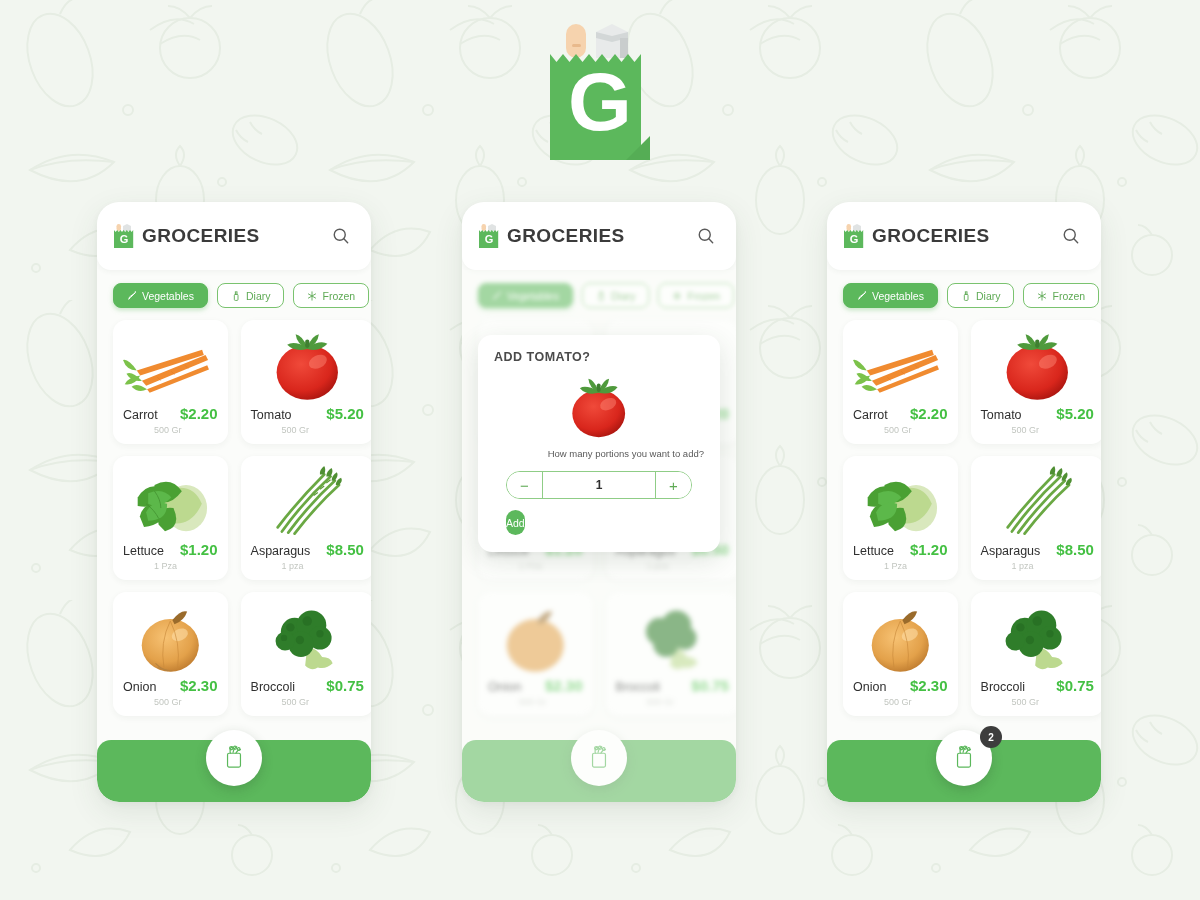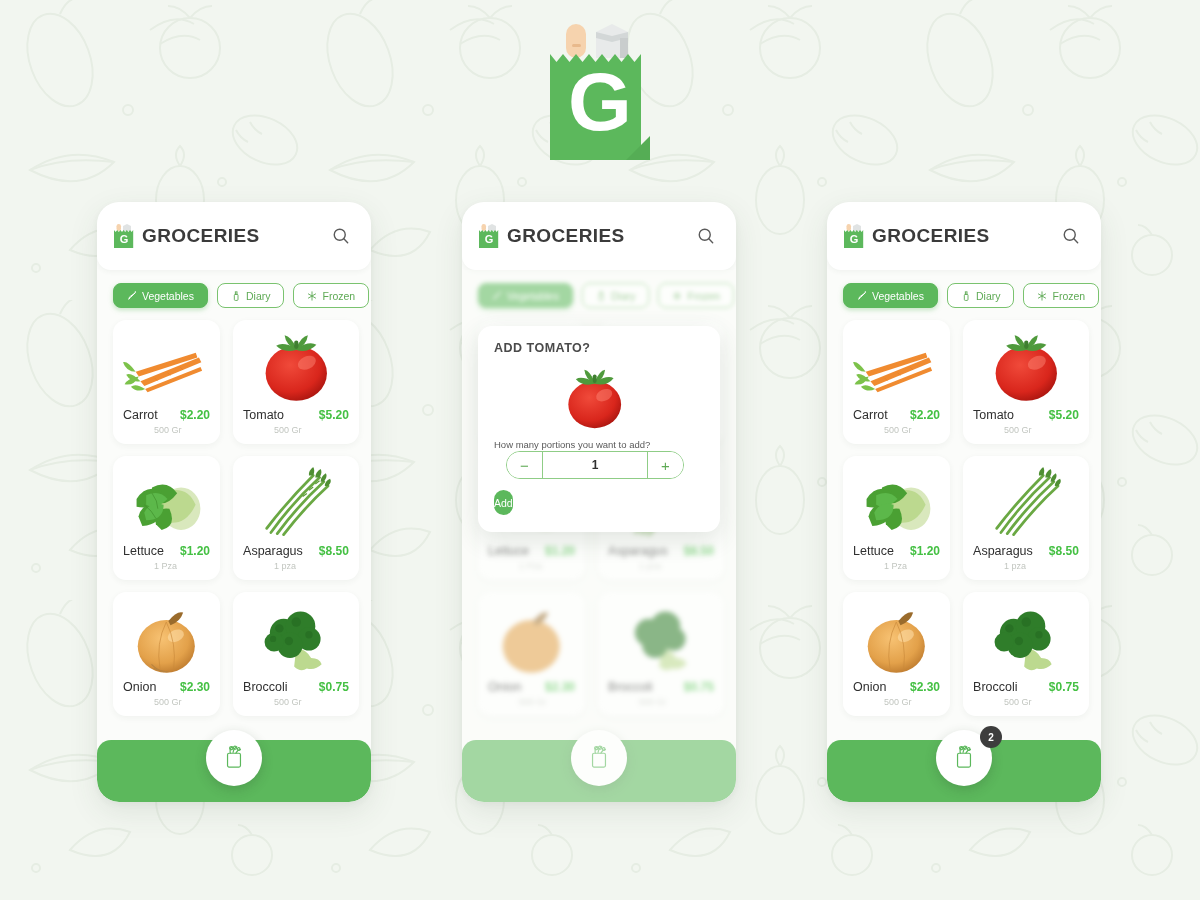--- a/index.html
+++ b/index.html
@@ -142,21 +142,21 @@
     align-items: baseline;
     justify-content: space-between;
     gap: 16px;
   }
   .card-name {
     font-size: 12.5px;
     color: #2f2f2f;
     font-family: "Liberation Sans", sans-serif;
   }
   .card-price {
-    font-size: 12px;
+    font-size: 15px;
     font-weight: bold;
     color: #44c043;
   }
   .card-unit {
     font-size: 9px;
     color: #c2c6c0;
     margin-top: 3px;
     margin-left: 31px;
   }
 
@@ -208,46 +208,46 @@
     position: absolute;
     left: 0; top: 68px;
     width: 100%;
     height: 532px;
     background: rgba(250,252,249,0.45);
     z-index: 50;
   }
   .modal {
     position: absolute;
     left: 16px;
-    top: 124px;
+    top: 133px;
     width: 242px;
     background: #ffffff;
     border-radius: 14px;
-    padding: 15px 24px 17px 16px;
+    padding: 15px 16px 17px 16px;
     z-index: 60;
     box-shadow: 0 8px 26px rgba(50,70,50,0.14);
   }
   .modal-title {
     font-size: 12.5px;
     font-weight: bold;
     letter-spacing: 0.5px;
     color: #4a4a4a;
     margin-bottom: 6px;
   }
   .modal-img {
     display: flex;
     justify-content: center;
     padding: 4px 0 8px;
   }
   .modal-img svg { height: 66px; width: auto; }
   .modal-question {
-    text-align: left;
+    text-align: right;
     font-size: 9.5px;
     color: #5a5a5a;
-    margin-bottom: 1px;
+    margin-bottom: 12px;
   }
   .stepper {
     display: flex;
     height: 28px;
     border: 1px solid #8fcd86;
     border-radius: 14px;
     overflow: hidden;
     margin: 0 12px 11px 12px;
   }
   .step-btn {
@@ -266,21 +266,21 @@
     flex: 1;
     display: flex;
     align-items: center;
     justify-content: center;
     font-size: 12px;
     font-weight: bold;
     color: #2f2f2f;
     background: #ffffff;
   }
   .add-btn {
-    margin: 0 0;
+    margin: 0 12px;
     height: 25px;
     border-radius: 13px;
     background: #5cb85c;
     color: #ffffff;
     font-size: 10.5px;
     border: none;
     display: flex;
     align-items: center;
     justify-content: center;
     cursor: pointer;

